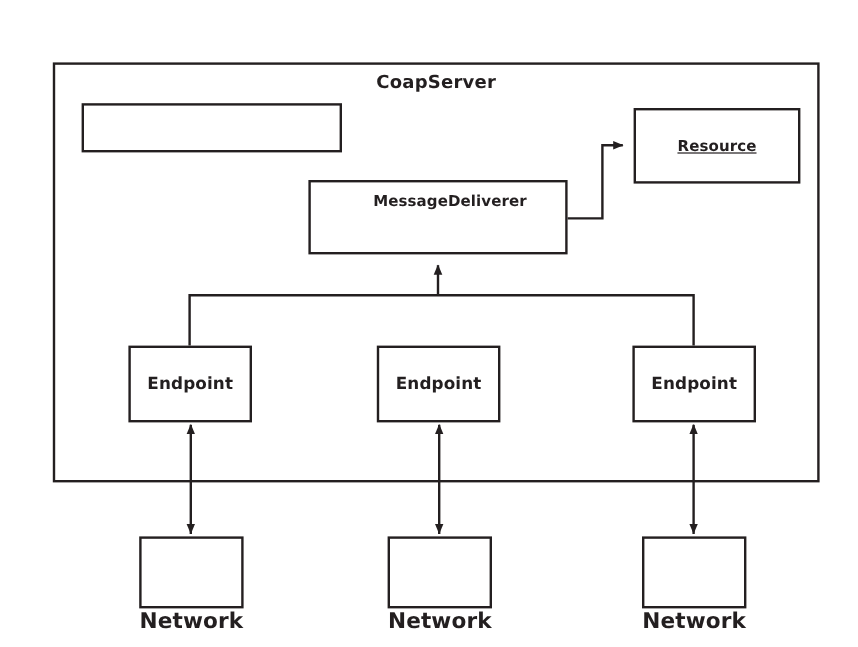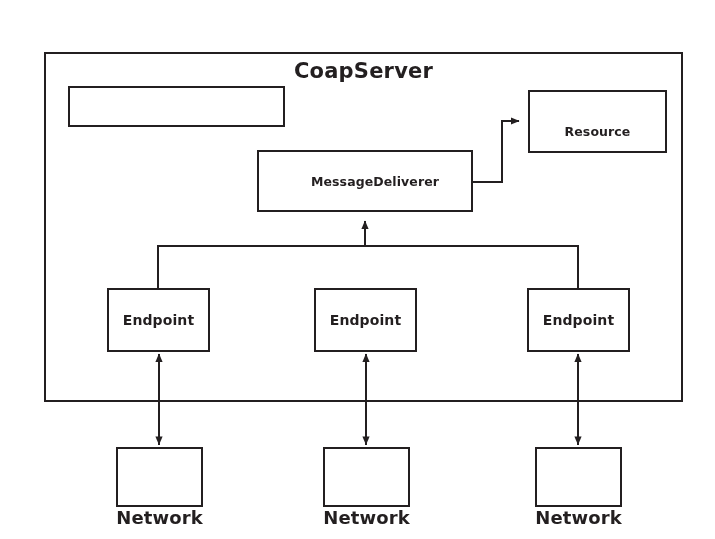--- a/index.html
+++ b/index.html
@@ -32,21 +32,21 @@
     font-weight: bold;
     letter-spacing: 0.1px;
     pointer-events: none;
     white-space: nowrap;
   }
   .title-label {
     position: absolute;
     text-align: center;
     color: #231f20;
     font-weight: bold;
-    font-size: 21px;
+    font-size: 15px;
     letter-spacing: 0.2px;
     white-space: nowrap;
   }
   .lbl-sched { font-size: 12.5px; }
   .lbl-md    { font-size: 12.5px; }
   .lbl-res   { font-size: 12.5px; }
   .lbl-ep    { font-size: 14px; }
   .lbl-net   { font-size: 18px; margin-top: 40px; }
 </style>
 </head>
@@ -83,23 +83,23 @@
     <rect x="315" y="289" width="101" height="62" fill="#ffffff" stroke="#231f20" stroke-width="2"></rect>
     <rect x="528" y="289" width="101" height="62" fill="#ffffff" stroke="#231f20" stroke-width="2"></rect>
     <rect x="117" y="448" width="85" height="58" fill="#ffffff" stroke="#231f20" stroke-width="2"></rect>
     <rect x="324" y="448" width="85" height="58" fill="#ffffff" stroke="#231f20" stroke-width="2"></rect>
     <rect x="536" y="448" width="85" height="58" fill="#ffffff" stroke="#231f20" stroke-width="2"></rect>
   </svg>
 
   <div class="title-label" style="left:44px; top:59px; width:639px;">CoapServer</div>
 
 
-  <div class="node-label lbl-md" style="left:257px; top:150px; width:236px; height:62px;">MessageDeliverer</div>
+  <div class="node-label lbl-md" style="left:257px; top:136px; width:236px; height:62px;">MessageDeliverer</div>
 
-  <div class="node-label lbl-res" style="left:528px; top:92px; width:139px; height:78px;">Resource</div>
+  <div class="node-label lbl-res" style="left:528px; top:82px; width:139px; height:78px;text-decoration:underline;">Resource</div>
 
   <div class="node-label lbl-ep" style="left:107px; top:288px; width:103px; height:64px;">Endpoint</div>
 
   <div class="node-label lbl-ep" style="left:314px; top:288px; width:103px; height:64px;">Endpoint</div>
 
   <div class="node-label lbl-ep" style="left:527px; top:288px; width:103px; height:64px;">Endpoint</div>
 
   <div class="node-label lbl-net" style="left:116px; top:447px; width:87px; height:60px;">Network</div>
 
   <div class="node-label lbl-net" style="left:323px; top:447px; width:87px; height:60px;">Network</div>

